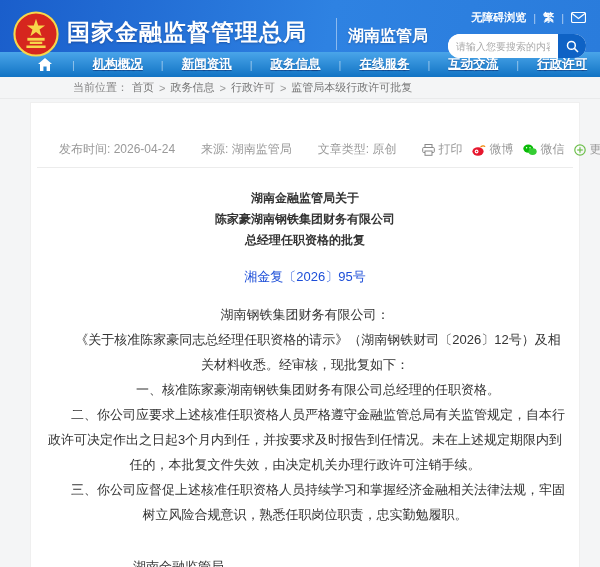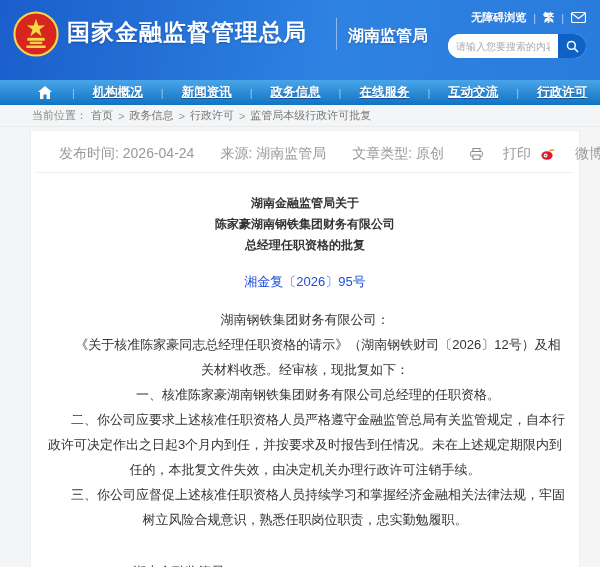--- a/index.html
+++ b/index.html
@@ -1,20 +1,20 @@
 <!DOCTYPE html>
 <html><head>
 <meta charset="utf-8">
 <style>
   * { margin: 0; padding: 0; box-sizing: border-box; }
   html,body { width: 600px; height: 567px; overflow: hidden;
     font-family: "Liberation Sans", "DejaVu Sans", sans-serif; background: #f4f5f6; }
 
   
-  .header { position: relative; height: 80px;
+  .header { position: relative; height: 52px;
     background: linear-gradient(100deg, #1a5ecb 0%, #2e82e2 55%, #2a7cdc 100%); }
   .emblem { position: absolute; left: 13px; top: 11px; width: 46px; height: 46px; }
   .site-title { position: absolute; left: 67px; top: 17px; color: #fff; font-size: 23px;
     font-weight: bold; letter-spacing: 1px; text-shadow: 0 1px 2px rgba(0,0,40,.25); }
   .title-divider { position: absolute; left: 336px; top: 18px; width: 1px; height: 32px;
     background: rgba(255,255,255,.45); }
   .site-subtitle { position: absolute; left: 348px; top: 26px; color: #fff;
     font-size: 16px; font-weight: bold; text-shadow: 0 1px 2px rgba(0,0,40,.25); }
   .topbar { position: absolute; right: 14px; top: 10px; display: flex; align-items: center;
     gap: 7px; color: #fff; font-size: 11px; font-weight: bold; }
@@ -33,31 +33,31 @@
   .nav-item { font-size: 12.5px; font-weight: bold; padding: 0 10px; cursor: pointer;
     text-shadow: 0 1px 1px rgba(0,0,60,.3); white-space: nowrap; text-decoration: underline; }
   .nav .nav-sep { color: rgba(255,255,255,.5); font-size: 11px; padding: 0 8px; }
   .home-btn { padding: 0 12px; cursor: pointer; display:flex; align-items:center; }
 
   
   .breadcrumb { height: 22px; display: flex; align-items: center; padding-left: 32px;
     font-size: 11px; color: #888; border-bottom: 1px solid #e9eaeb; background: #f4f5f6; }
   .breadcrumb .crumb { color: #777; cursor: pointer; }
   .breadcrumb .crumb-sep { margin: 0 5px; color: #999; }
-  .breadcrumb .bc-label { color: #888; margin-right: 4px; }
+  .breadcrumb .bc-label { color: #888; margin-right: 4px; margin-left: 41px; }
 
   
   .card { margin: 3px 20px 0 30px; background: #fff; min-height: 450px;
     border: 1px solid #efefef; padding: 10px 6px 20px 6px; }
-  .meta-row { display: flex; align-items: center; font-size: 14px; color: #999;
-    padding: 4px 10px 9px 22px; border-bottom: 1px solid #ececec; }
+  .meta-row { display: flex; align-items: center; font-size: 12px; color: #999;
+    padding: 4px 10px 9px 22px; border-bottom: 1px solid #ececec; margin-top: 24px; }
   .meta-item { margin-right: 26px; white-space: nowrap; }
   .meta-item b { font-weight: normal; color: #999; }
   .share-row { margin-left: auto; display: flex; align-items: center; gap: 10px; }
-  .share-item { display: flex; align-items: center; gap: 20px; cursor: pointer;
+  .share-item { display: flex; align-items: center; gap: 3px; cursor: pointer;
     color: #999; white-space: nowrap; }
 
   .art-title { text-align: center; margin-top: 20px; color: #333; font-size: 12px;
     font-weight: bold; line-height: 21px; }
   .doc-number { text-align: center; margin-top: 17px; font-size: 13px; color: #1d4ed8; }
 
   .body-text { margin: 16px 6px 0 6px; font-size: 13px; color: #333; line-height: 25px; text-align: center; }
   .body-text p.indent { text-indent: 2em; }
 
   .signature { margin-top: 26px; margin-left: 96px; font-size: 13px; color: #333;

